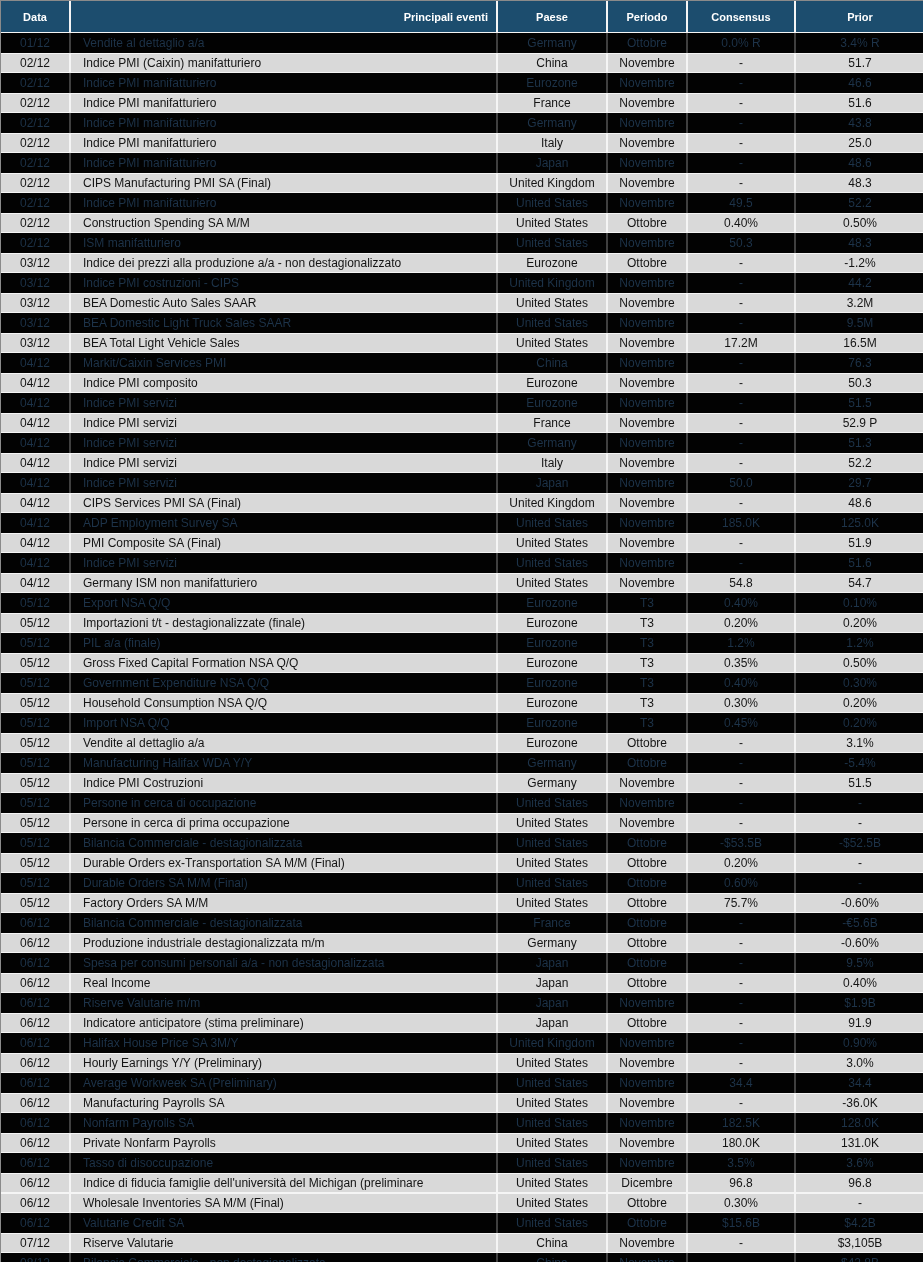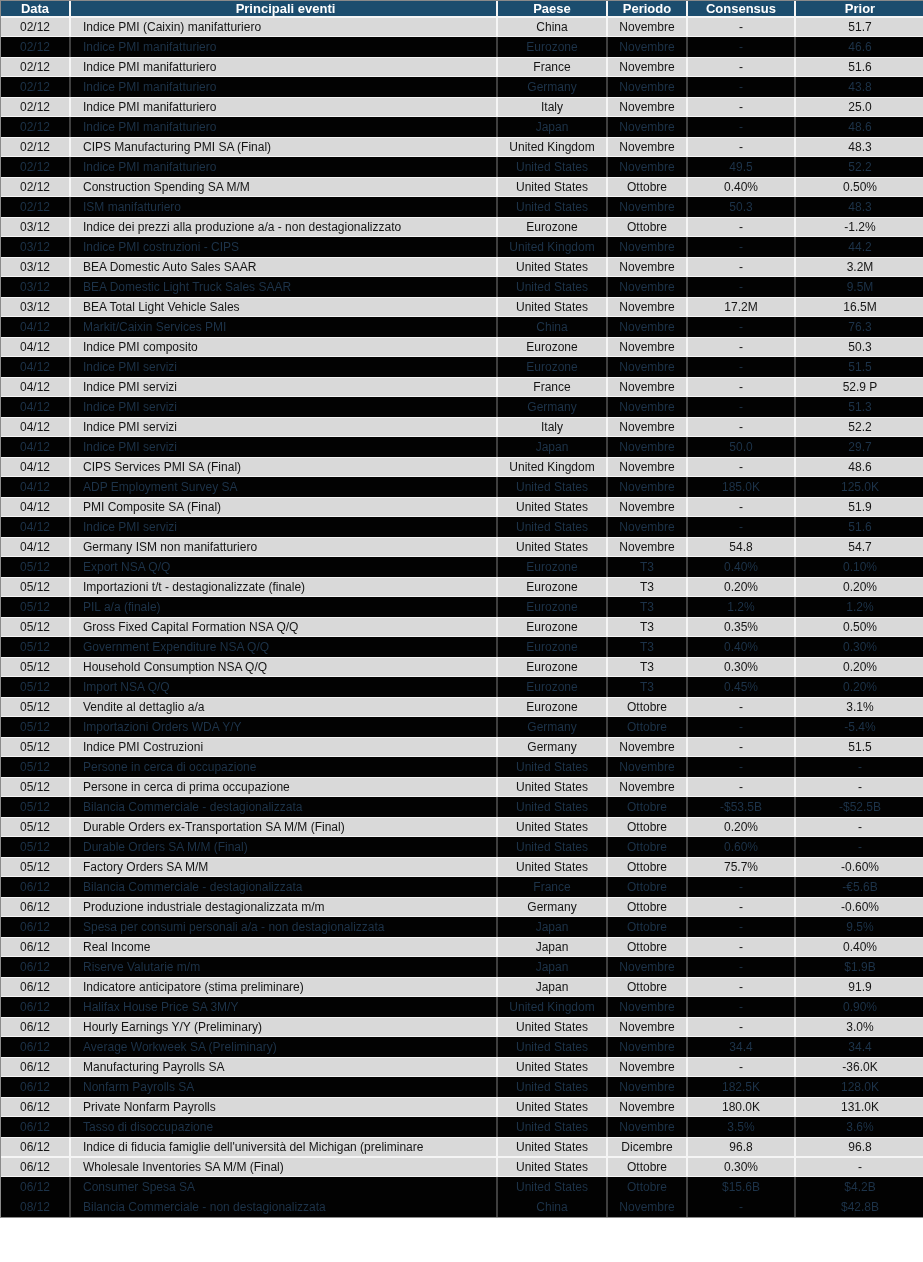--- a/index.html
+++ b/index.html
@@ -10,27 +10,27 @@
   }
   html,body{margin:0;padding:0;background:#ffffff;}
   .wrap{width:923px;}
   table.calendar{
     border-collapse:separate;border-spacing:0;table-layout:fixed;width:923px;
     font-family:"Liberation Sans",sans-serif;
     border:1px solid #8a8a8a;box-sizing:border-box;
   }
   thead th{
     background:var(--header_bg);color:var(--header_text);
-    font-weight:bold;font-size:13px;height:16px;box-sizing:border-box;
+    font-weight:bold;font-size:11px;height:32px;box-sizing:border-box;
     border-right:2px solid var(--grid_light);
     border-bottom:1px solid var(--grid_light);
     padding:0 8px;text-align:center;white-space:nowrap;overflow:hidden;
   }
   thead th:last-child{border-right:none;margin-left:45px;}
-  thead th.col-evento{text-align:center;padding-left:12px;}
+  thead th.col-evento{text-align:right;padding-left:12px;}
   td{
     height:20px;box-sizing:border-box;font-size:12px;line-height:18px;
     padding:0 4px;overflow:hidden;white-space:nowrap;text-align:center;
     vertical-align:middle;
   }
   td.col-evento{text-align:left;padding-left:12px;}
   tr.light td{
     background:var(--light_bg);color:var(--light_text);
     border-right:2px solid var(--grid_light);
     border-top:1px solid var(--grid_light);
@@ -59,20 +59,28 @@
       <tr>
         <th class="col-data">Data</th>
         <th class="col-evento">Principali eventi</th>
         <th class="col-paese">Paese</th>
         <th class="col-periodo">Periodo</th>
         <th class="col-cons">Consensus</th>
         <th class="col-prior">Prior</th>
       </tr>
     </thead>
     <tbody id="table-body">
+        <tr class="dark">
+    <td class="col-data">01/12</td>
+    <td class="col-evento">Vendite al dettaglio a/a</td>
+    <td class="col-paese">Germany</td>
+    <td class="col-periodo">Ottobre</td>
+    <td class="col-cons">0.0% R</td>
+    <td class="col-prior">3.4% R</td>
+  </tr>
         <tr class="light">
     <td class="col-data">02/12</td>
     <td class="col-evento">Indice PMI (Caixin) manifatturiero</td>
     <td class="col-paese">China</td>
     <td class="col-periodo">Novembre</td>
     <td class="col-cons">-</td>
     <td class="col-prior">51.7</td>
   </tr>
         <tr class="dark">
     <td class="col-data">02/12</td>
@@ -341,21 +349,21 @@
         <tr class="light">
     <td class="col-data">05/12</td>
     <td class="col-evento">Vendite al dettaglio a/a</td>
     <td class="col-paese">Eurozone</td>
     <td class="col-periodo">Ottobre</td>
     <td class="col-cons">-</td>
     <td class="col-prior">3.1%</td>
   </tr>
         <tr class="dark">
     <td class="col-data">05/12</td>
-    <td class="col-evento">Importazioni Orders WDA Y/Y</td>
+    <td class="col-evento">Manufacturing Halifax WDA Y/Y</td>
     <td class="col-paese">Germany</td>
     <td class="col-periodo">Ottobre</td>
     <td class="col-cons">-</td>
     <td class="col-prior">-5.4%</td>
   </tr>
         <tr class="light">
     <td class="col-data">05/12</td>
     <td class="col-evento">Indice PMI  Costruzioni</td>
     <td class="col-paese">Germany</td>
     <td class="col-periodo">Novembre</td>
@@ -525,25 +533,33 @@
         <tr class="light">
     <td class="col-data">06/12</td>
     <td class="col-evento">Wholesale Inventories SA M/M (Final)</td>
     <td class="col-paese">United States</td>
     <td class="col-periodo">Ottobre</td>
     <td class="col-cons">0.30%</td>
     <td class="col-prior">-</td>
   </tr>
         <tr class="dark">
     <td class="col-data">06/12</td>
-    <td class="col-evento">Consumer Spesa SA</td>
+    <td class="col-evento">Valutarie Credit SA</td>
     <td class="col-paese">United States</td>
     <td class="col-periodo">Ottobre</td>
     <td class="col-cons">$15.6B</td>
     <td class="col-prior">$4.2B</td>
+  </tr>
+        <tr class="light">
+    <td class="col-data">07/12</td>
+    <td class="col-evento">Riserve Valutarie</td>
+    <td class="col-paese">China</td>
+    <td class="col-periodo">Novembre</td>
+    <td class="col-cons">-</td>
+    <td class="col-prior">$3,105B</td>
   </tr>
         <tr class="dark">
     <td class="col-data">08/12</td>
     <td class="col-evento">Bilancia Commerciale - non destagionalizzata</td>
     <td class="col-paese">China</td>
     <td class="col-periodo">Novembre</td>
     <td class="col-cons">-</td>
     <td class="col-prior">$42.8B</td>
   </tr>
       </tbody>

